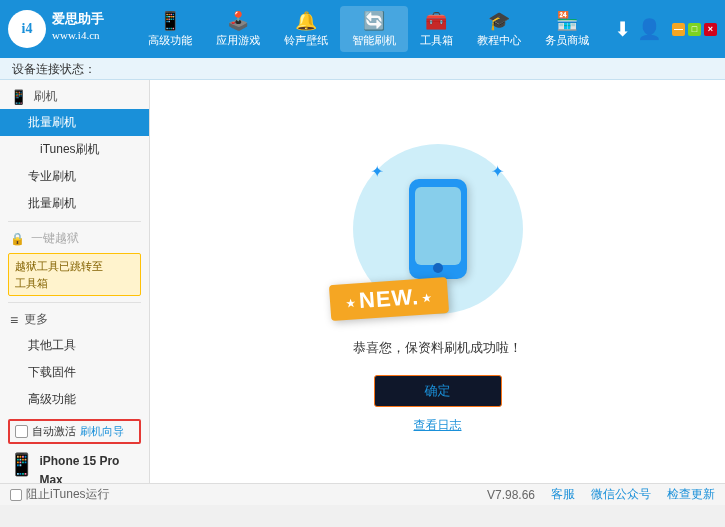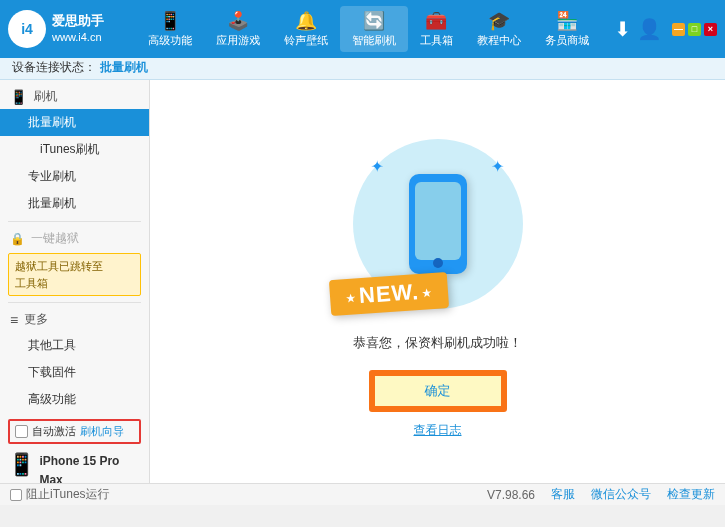--- a/index.html
+++ b/index.html
@@ -3,21 +3,21 @@
   <meta charset="utf-8">
   <style>
     * { margin: 0; padding: 0; box-sizing: border-box; }
     body { width: 725px; height: 527px; font-family: 'Microsoft YaHei', Arial, sans-serif; overflow: hidden; background: #f0f0f0; }
   </style>
 </head>
 <body>
 
 <div style="background:#1a90d9; height:58px; display:flex; align-items:center; padding:0 8px; gap:0;">
 
-  <div style="display:flex; align-items:center; width:115px; flex-shrink:0;">
+  <div style="display:flex; align-items:flex-start; width:115px; flex-shrink:0;font-family:Liberation Serif, serif;">
     <div style="width:38px; height:38px; background:#fff; border-radius:50%; display:flex; align-items:center; justify-content:center; margin-right:6px;">
       <span style="color:#1a90d9; font-weight:bold; font-size:14px;">i4</span>
     </div>
     <div style="color:#fff; font-size:11px; line-height:1.4;">
       <div style="font-size:13px; font-weight:bold;">爱思助手</div>
       <div>www.i4.cn</div>
     </div>
   </div>
 
   <div style="display:flex; flex:1; justify-content:center; align-items:center;">
@@ -62,21 +62,21 @@
     <span style="color:#fff; font-size:20px; cursor:pointer;">⬇</span>
     <span style="color:#fff; font-size:20px; cursor:pointer;">👤</span>
     <div style="display:flex; gap:3px; margin-left:4px;">
       <div style="width:13px; height:13px; background:#f5a623; border-radius:2px; display:flex; align-items:center; justify-content:center; cursor:pointer; font-size:9px; color:#fff; font-weight:bold;">—</div>
       <div style="width:13px; height:13px; background:#7ed321; border-radius:2px; display:flex; align-items:center; justify-content:center; cursor:pointer; font-size:9px; color:#fff;">□</div>
       <div style="width:13px; height:13px; background:#d0021b; border-radius:2px; display:flex; align-items:center; justify-content:center; cursor:pointer; font-size:9px; color:#fff; font-weight:bold;">×</div>
     </div>
   </div>
 </div>
 
-<div style="background:#e8f4fb; border-bottom:1px solid #c5e0f0; padding:3px 12px; font-size:12px; color:#333; display:flex; align-items:flex-end; gap:4px; height:22px;">
+<div style="background:#e8f4fb; border-bottom:1px solid #c5e0f0; padding:3px 12px; font-size:12px; color:#333; display:flex; align-items:flex-start; gap:4px; height:22px;flex-direction:column;">
   <span>设备连接状态：</span>
   <span style="color:#1a90d9; font-weight:bold;">批量刷机</span>
 </div>
 
 <div style="display:flex; height:calc(527px - 58px - 22px - 22px - 22px); overflow:hidden;">
 
   <div style="width:150px; background:#f7f7f7; border-right:1px solid #ddd; display:flex; flex-direction:column; overflow-y:auto; flex-shrink:0;">
 
     <div style="display:flex; align-items:center; padding:8px 10px 4px 10px; font-size:12px; color:#555;">
       <span style="margin-right:6px; color:#1a90d9; font-size:14px;">📱</span>
@@ -155,21 +155,21 @@
         <span style="position:absolute; top:18px; right:18px; color:#2196f3; font-size:16px;">✦</span>
       </div>
 
       <div style="position:absolute; bottom:12px; left:-8px; background:#f5a623; color:#fff; font-size:22px; font-weight:bold; padding:5px 16px; border-radius:4px; transform:rotate(-4deg); box-shadow:2px 2px 8px rgba(0,0,0,0.25); letter-spacing:1px;">
         <span style="font-size:10px; vertical-align:middle; margin-right:3px;">★</span><span>NEW.</span><span style="font-size:10px; vertical-align:middle; margin-left:3px;">★</span>
       </div>
     </div>
 
     <div style="font-size:13px; color:#333; margin-bottom:18px;">恭喜您，保资料刷机成功啦！</div>
 
-    <button style="background:#fef9c3; border:6px solid #f97316; color:#1a90d9; padding:6px 50px; font-size:13px; border-radius:3px; cursor:pointer; margin-bottom:10px; font-family:inherit;">确定</button>
+    <button style="background:#0f172a; border:1px solid #f97316; color:#1a90d9; padding:6px 50px; font-size:13px; border-radius:3px; cursor:pointer; margin-bottom:10px; font-family:inherit;">确定</button>
 
     <span style="font-size:12px; color:#1a90d9; cursor:pointer; text-decoration:underline;">查看日志</span>
   </div>
 </div>
 
 <div style="height:22px; background:#f5f5f5; border-top:1px solid #ddd; display:flex; align-items:center; padding:0 10px; font-size:12px; color:#666;">
   <div style="display:flex; align-items:center; gap:4px;">
     <span style="width:12px; height:12px; border:1px solid #999; background:#fff; display:inline-block; border-radius:2px; flex-shrink:0;"></span>
     <span>阻止iTunes运行</span>
   </div>

